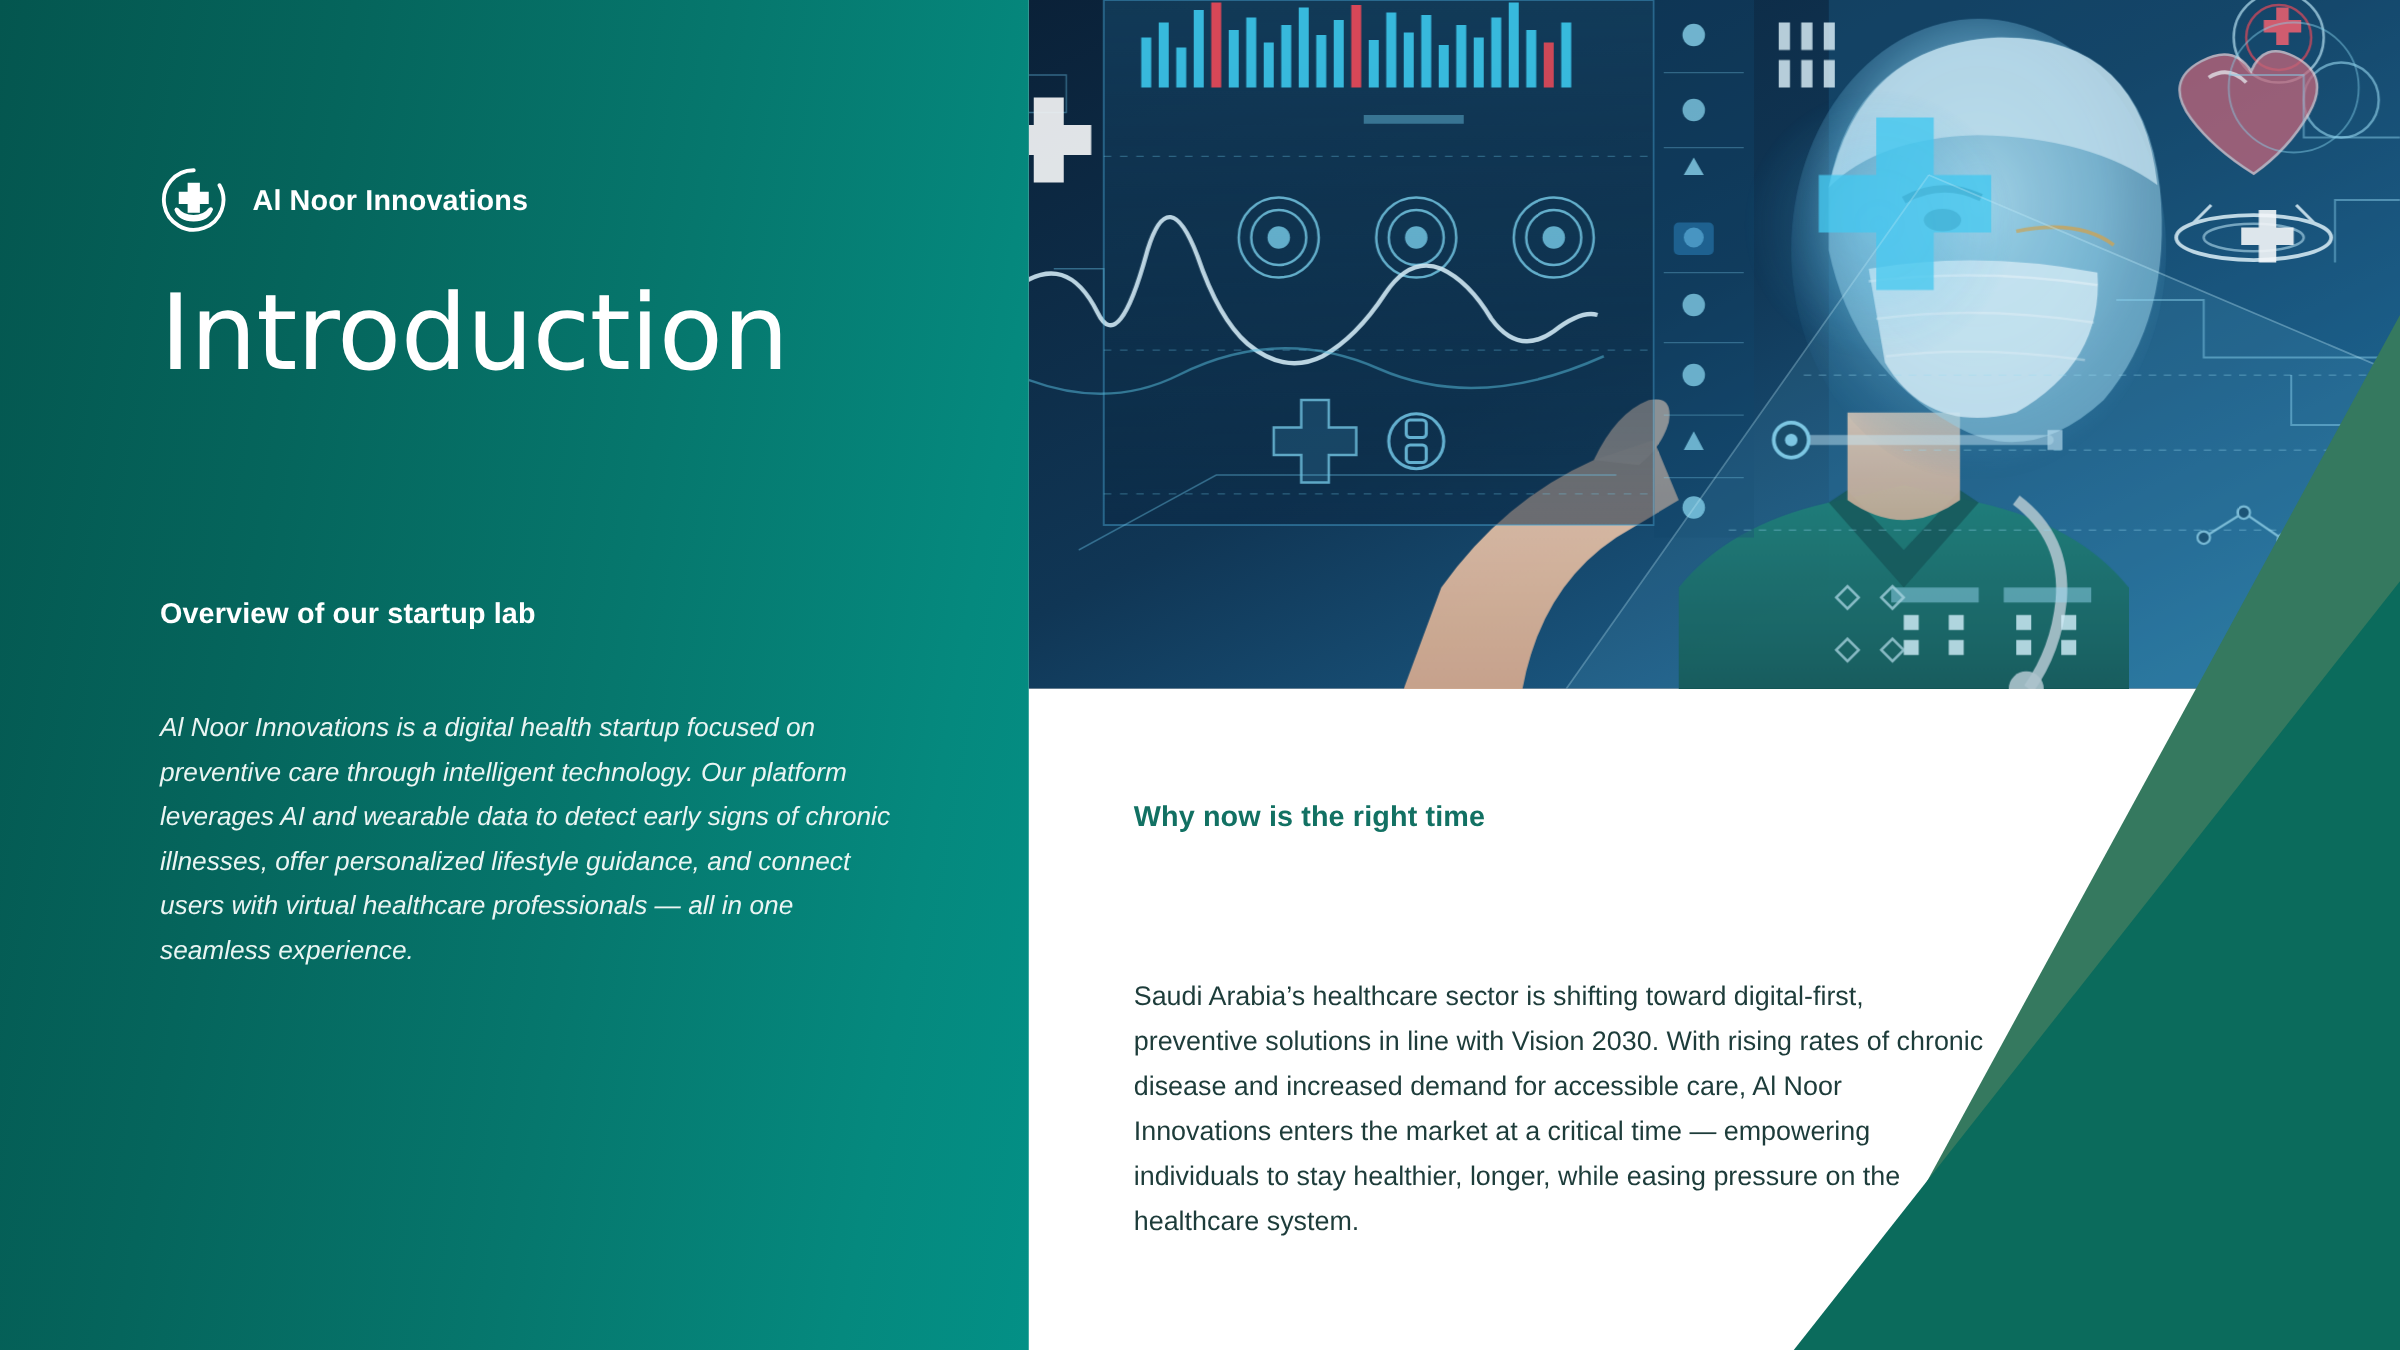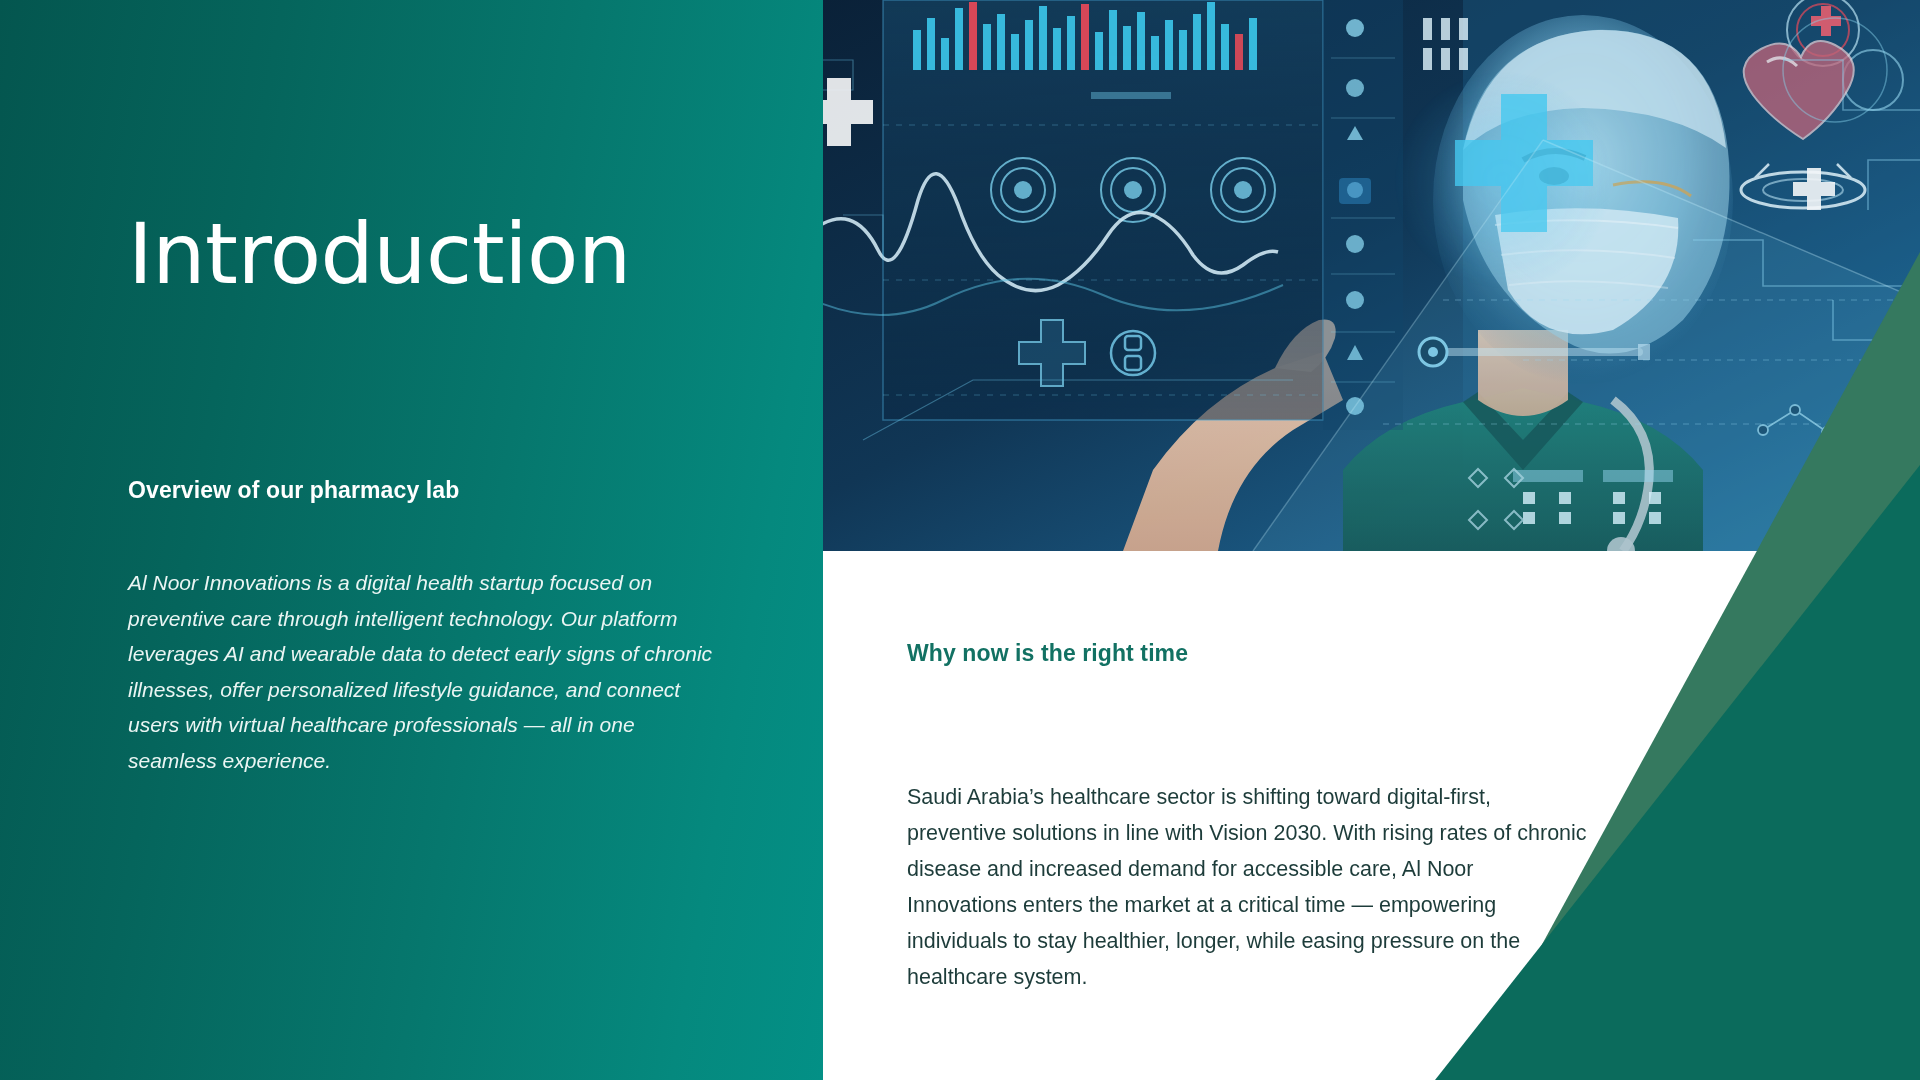--- a/index.html
+++ b/index.html
@@ -21,21 +21,21 @@
   }
 
   .brand { position:absolute; left:128px; top:133px; display:flex; align-items:center; gap:20px; }
   .brand-logo { width:54px; height:54px; flex:0 0 54px; display:block; }
   .brand-name {
     font-size:23px; font-weight:bold; color:#ffffff; letter-spacing:.1px;
     font-family:"Liberation Sans", sans-serif; white-space:nowrap;
   }
 
   .slide-title {
-    position:absolute; left:128px; top:254px;
+    position:absolute; left:128px; top:266px;
     font-size:84px; font-weight:400; color:#ffffff;
     letter-spacing:-0.5px; line-height:1; white-space:nowrap;
     transform:translateY(-50%);
     font-family:"DejaVu Sans", sans-serif;
   }
 
   .left-subhead {
     position:absolute; left:128px; top:477px; width:600px;
     font-size:23px; font-weight:bold; color:#ffffff; letter-spacing:.1px;
   }
@@ -323,24 +323,37 @@
 
   <div class="deco">
     <svg viewBox="0 0 600 1080" preserveAspectRatio="none">
       <polygon points="600,252 600,1080 148,1080" fill="#35795f"></polygon>
       <polygon points="600,465 600,1080 115,1080" fill="#0b6b5c"></polygon>
     </svg>
   </div>
 
   <div class="left-panel">
 
+    <div class="brand">
+      <span class="brand-logo-wrap">
+        <svg class="brand-logo" viewBox="0 0 54 54">
+
+          <path d="M27 3.2 A23.8 23.8 0 1 0 47.6 15.2" fill="none" stroke="#ffffff" stroke-width="3.1" stroke-linecap="round"></path>
+
+          <path d="M22.1 13.2 h9.8 v7.1 h7.1 v9.8 h-7.1 v7.1 h-9.8 v-7.1 h-7.1 v-9.8 h7.1 z" fill="#ffffff"></path>
+
+          <path d="M11.5 34.8 q3.2 9.4 15.4 9.4 q12.2 0 15.6 -9.8 q-1.0 -2.6 -3.4 -1.0 q-4.2 5.6 -12.2 5.6 q-8.2 0 -12.2 -5.4 q-2.4 -1.6 -3.2 1.2 z" fill="#ffffff"></path>
+        </svg>
+      </span>
+      <span class="brand-name">Al Noor Innovations</span>
+    </div>
 
     <h1 class="slide-title">Introduction</h1>
 
-    <h2 class="left-subhead">Overview of our pharmacy lab</h2>
+    <h2 class="left-subhead">Overview of our startup lab</h2>
 
     <p class="left-body">Al Noor Innovations is a digital health startup focused on preventive care through intelligent technology. Our platform leverages AI and wearable data to detect early signs of chronic illnesses, offer personalized lifestyle guidance, and connect users with virtual healthcare professionals — all in one seamless experience.</p>
   </div>
 
   <h2 class="right-subhead">Why now is the right time</h2>
   <p class="right-body">Saudi Arabia’s healthcare sector is shifting toward digital-first, preventive solutions in line with Vision 2030. With rising rates of chronic disease and increased demand for accessible care, Al Noor Innovations enters the market at a critical time — empowering individuals to stay healthier, longer, while easing pressure on the healthcare system.</p>
 
 </div>
 
 </body></html>

